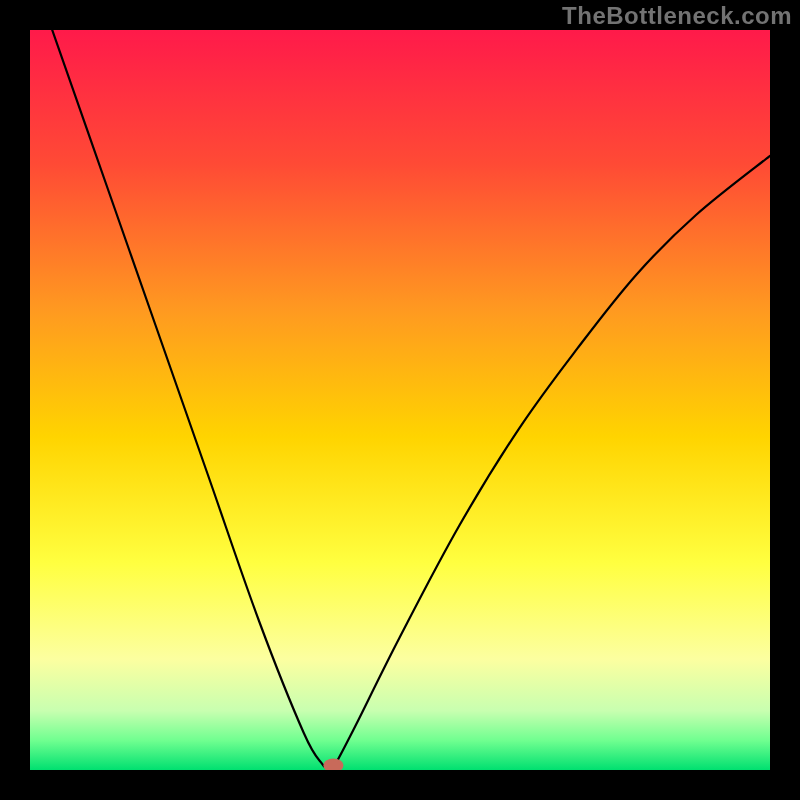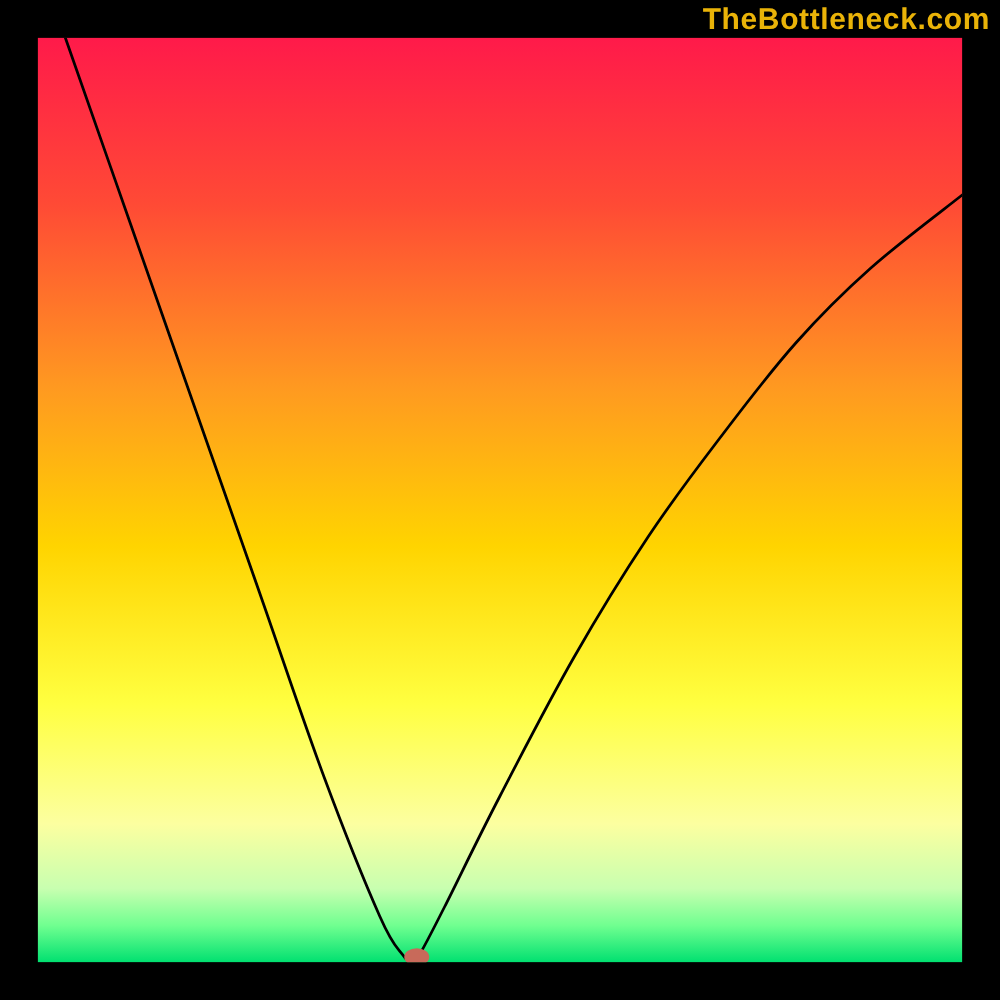--- a/index.html
+++ b/index.html
@@ -8,21 +8,21 @@
     height: 800px;
     background: #000;
     position: relative;
     overflow: hidden;
     font-family: Arial, Helvetica, sans-serif;
   }
   .watermark {
     position: absolute;
     top: 2px;
     right: 8px;
-    color: #eab308;
+    color: #737373;
     font-size: 24px;
     font-weight: bold;
     letter-spacing: 0.5px;
     z-index: 10;
   }
   .plot-area {
     position: absolute;
     left: 30px;
     top: 30px;
     width: 740px;

